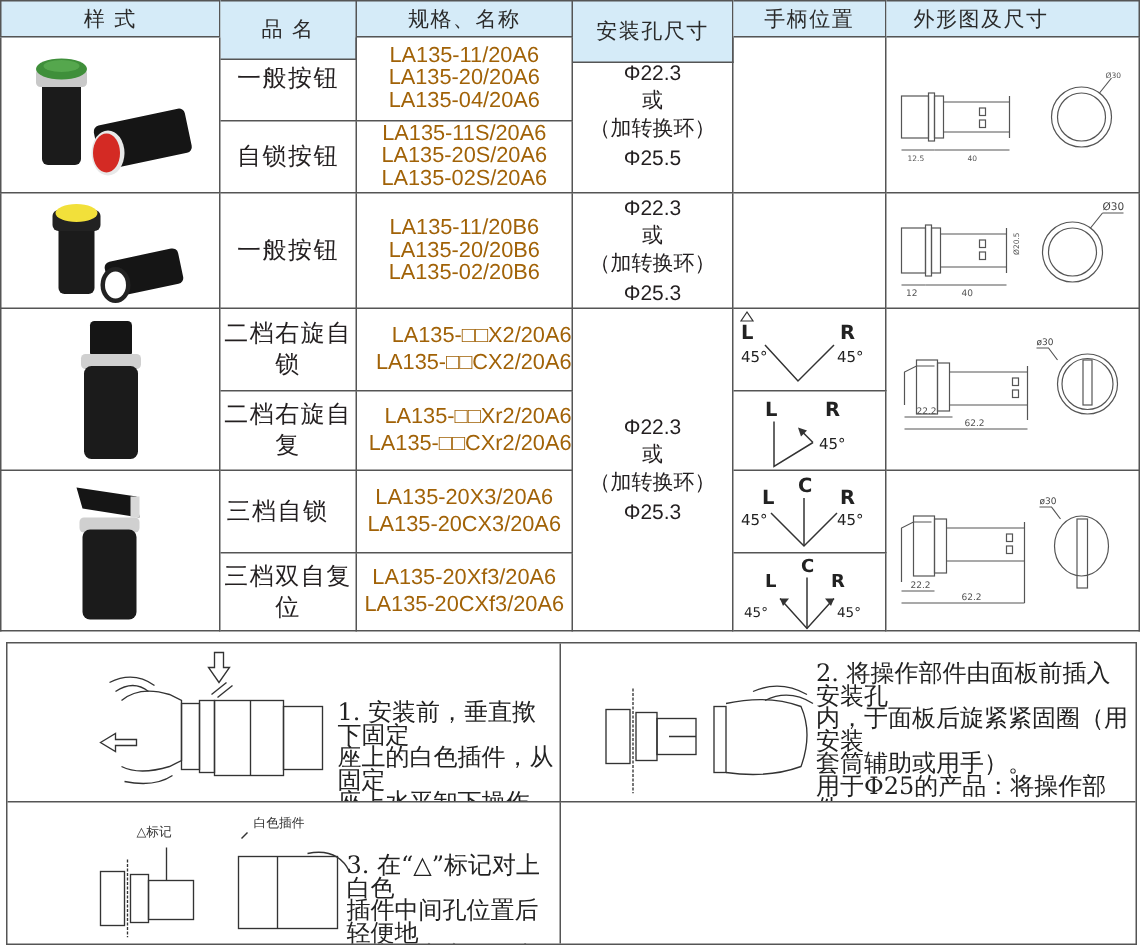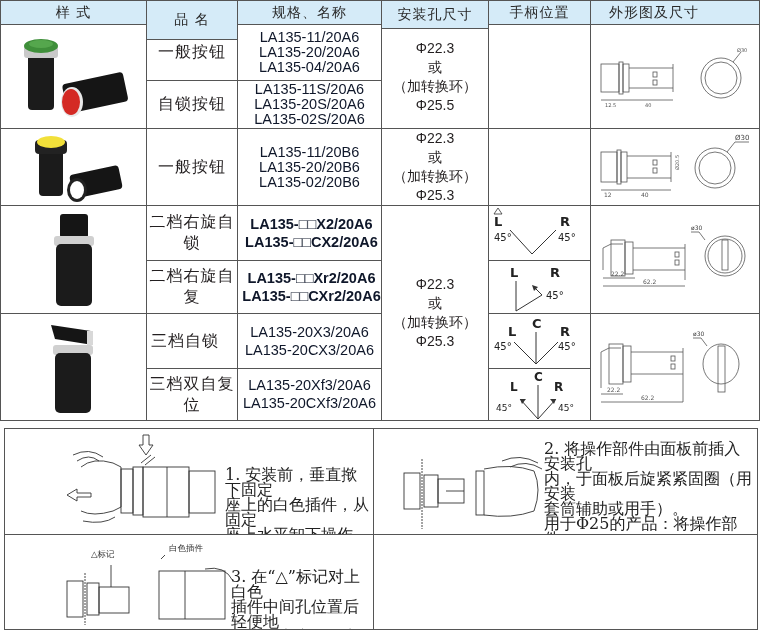--- a/index.html
+++ b/index.html
@@ -3,42 +3,42 @@
 <meta charset="utf-8">
 <style>
   * { box-sizing: border-box; margin: 0; padding: 0; }
   html, body { width: 760px; height: 630px; background: #ffffff; overflow: hidden; }
   body { font-family: "DejaVu Sans", "Liberation Sans", sans-serif; color: #231f20; position: relative; }
 
   .spec-table { position: absolute; left: 0; top: 0; width: 760px; height: 421px; }
   .cell { position: absolute; border-right: 1.3px solid #555; border-bottom: 1.3px solid #555; display: flex; align-items: center; justify-content: center; text-align: center; overflow: hidden; }
   .hdr { background: #d5ebf8; font-size: 14px; color: #2a2a2a; letter-spacing: 1px; }
   .name { font-size: 16px; letter-spacing: 1px; }
-  .models { flex-direction: column; font-family: "Liberation Sans", "DejaVu Sans", sans-serif; font-size: 14.5px; line-height: 15px; color: #0f172a; }
-  .models.left { align-items: center; padding-left: 4px; font-weight: bold; }
+  .models { flex-direction: column; font-family: "Liberation Sans", "DejaVu Sans", sans-serif; font-size: 14.5px; line-height: 15px; color: #a16207; }
+  .models.left { align-items: flex-end; padding-left: 4px; }
   .hole { flex-direction: column; font-size: 14px; line-height: 19px; }
   .hole .phi { font-family: Liberation Sans, sans-serif; font-size: 14px; }
   .outer-left { border-left: 1.3px solid #555; }
   .outer-top { border-top: 1.3px solid #555; }
 
   .photo svg, .drawing svg, .handle svg { display: block; }
 
   .guide { position: absolute; left: 4px; top: 428px; width: 754px; height: 202px; border: 1.3px solid #555; }
   .gcell { position: absolute; overflow: hidden; }
   .gtext { position: absolute; font-family: "DejaVu Serif", "Liberation Serif", serif; font-size: 16px; line-height: 15px; color: #222; white-space: pre-line; }
 </style>
 </head>
 <body>
 
 <div class="spec-table">
 
   <div class="cell hdr outer-left outer-top" style="left:0;top:0;width:147px;height:25px;">样 式</div>
   <div class="cell hdr outer-top" style="left:147px;top:0;width:91px;height:40px;">品 名</div>
   <div class="cell hdr outer-top" style="left:238px;top:0;width:144px;height:25px;">规格、名称</div>
-  <div class="cell hdr outer-top" style="left:382px;top:0;width:107px;height:29px;">安装孔尺寸</div>
+  <div class="cell hdr outer-top" style="left:382px;top:0;width:107px;height:42px;">安装孔尺寸</div>
   <div class="cell hdr outer-top" style="left:489px;top:0;width:102px;height:25px;">手柄位置</div>
   <div class="cell hdr outer-top" style="left:591px;top:0;width:169px;height:25px;justify-content:flex-start;padding-left:18px;">外形图及尺寸</div>
 
   <div class="cell photo outer-left" style="left:0;top:25px;width:147px;height:104px;">
     <svg width="120" height="90" viewBox="0 0 120 90">
       <rect x="14" y="22" width="26" height="56" rx="4" fill="#1b1b1b"></rect>
       <rect x="10" y="14" width="34" height="12" rx="3" fill="#c9c9c9"></rect>
       <ellipse cx="27" cy="14" rx="17" ry="7" fill="#3f8f3a"></ellipse>
       <ellipse cx="27" cy="12" rx="12" ry="4" fill="#5fb155" opacity="0.7"></ellipse>
       <rect x="50" y="46" width="62" height="30" rx="4" fill="#151515" transform="rotate(-12 80 60)"></rect>

